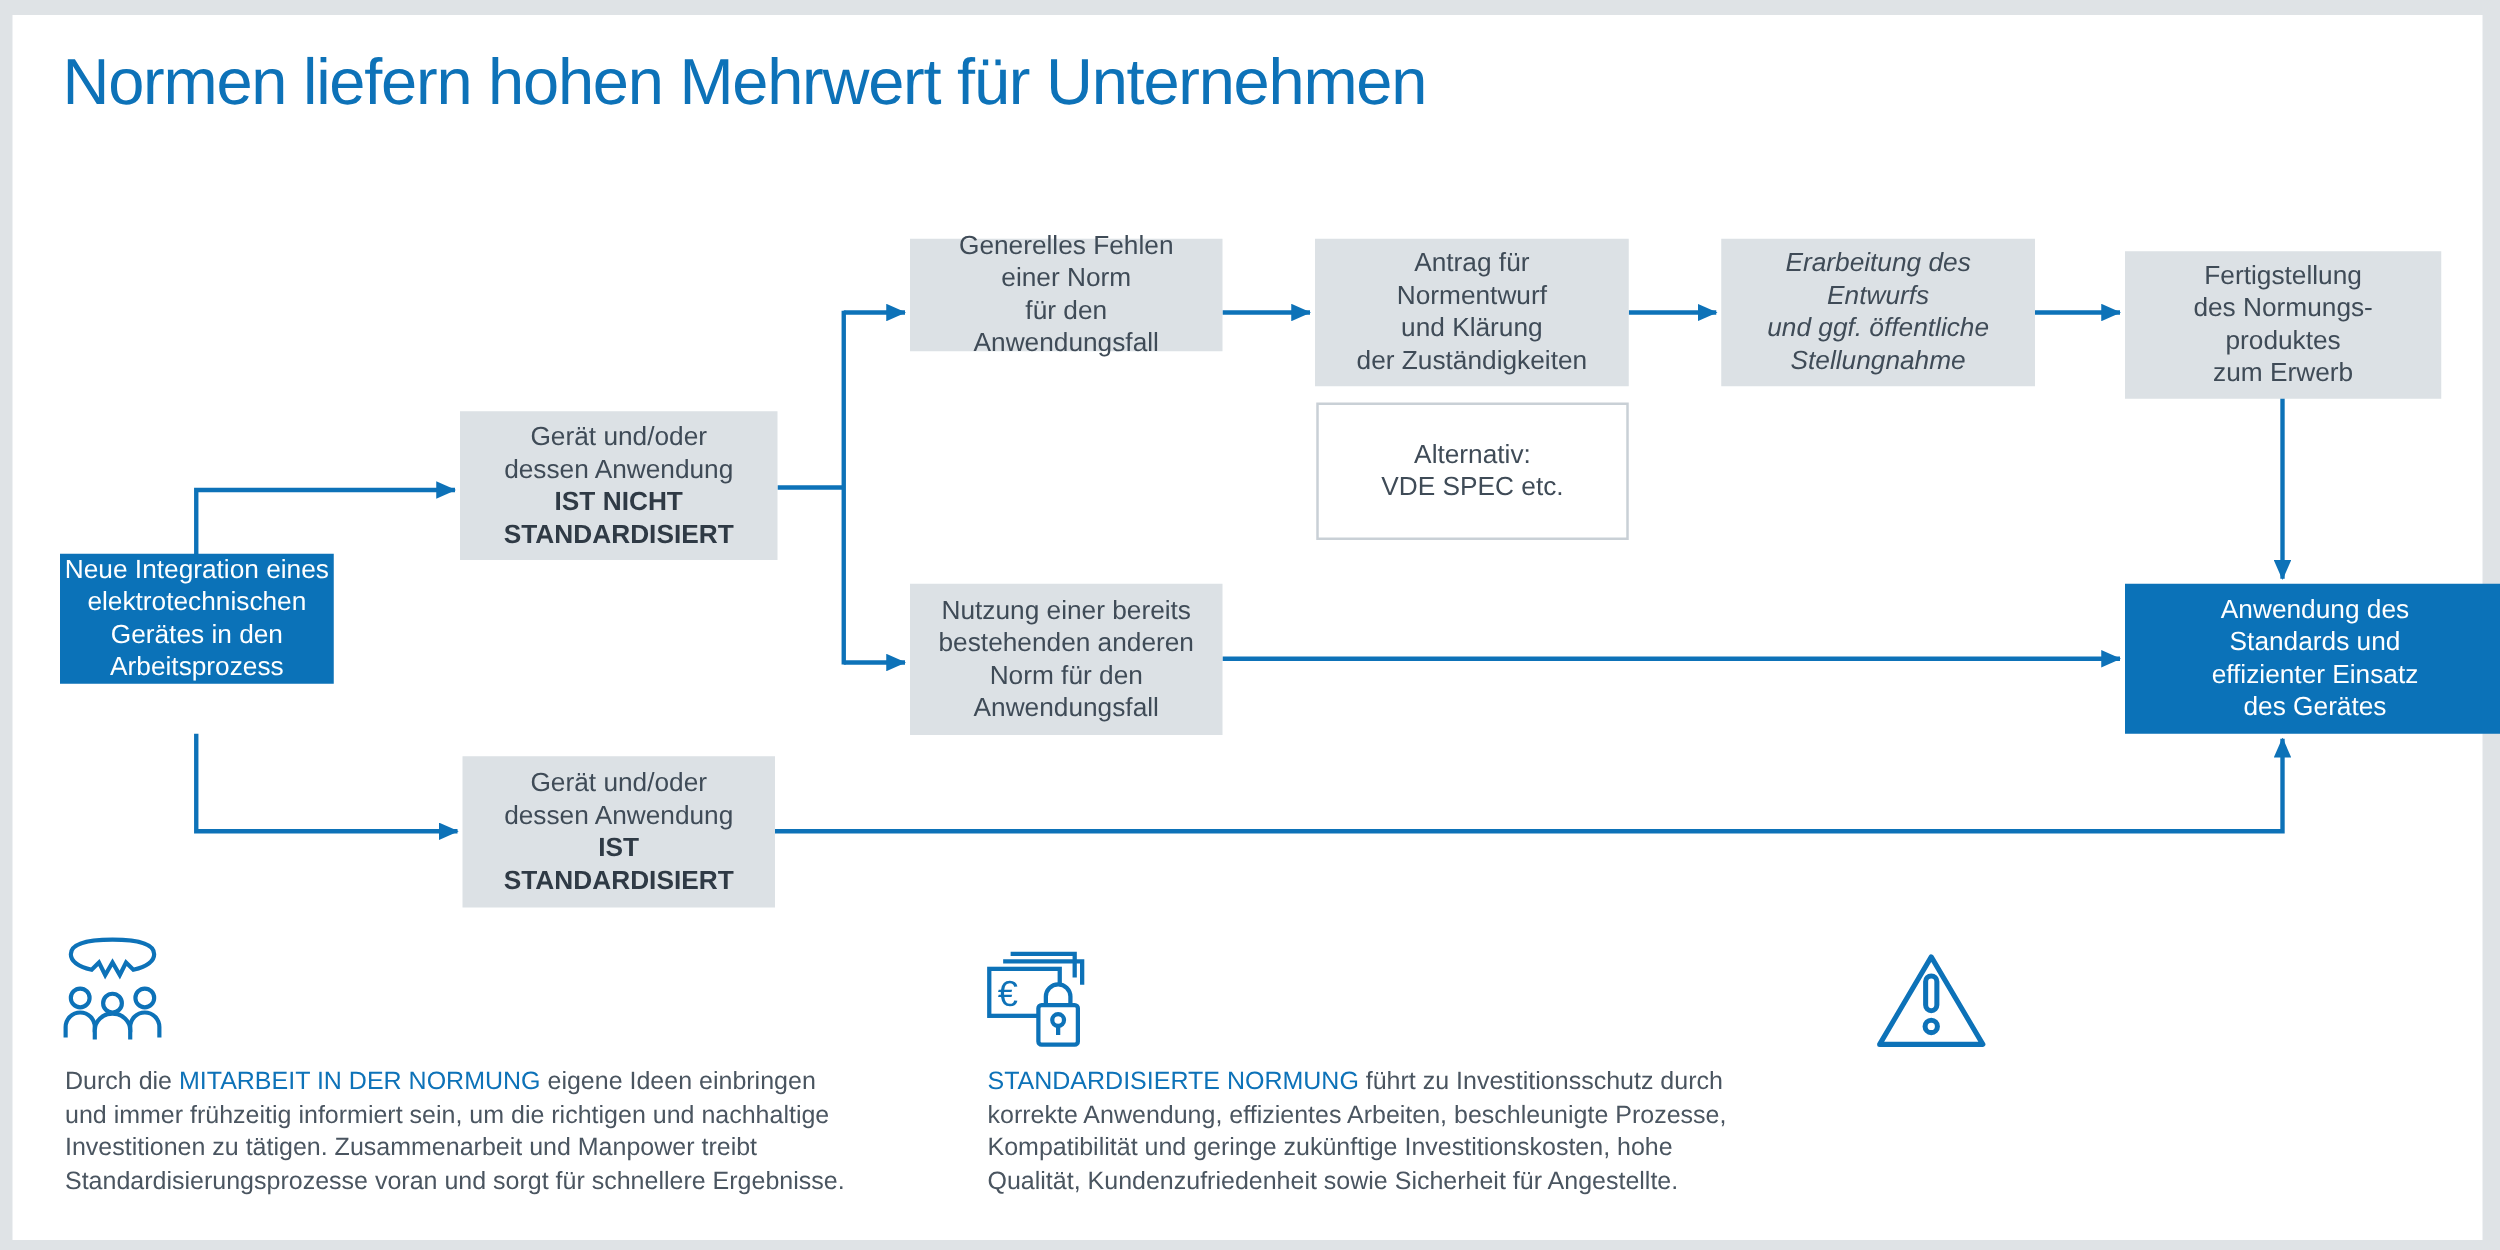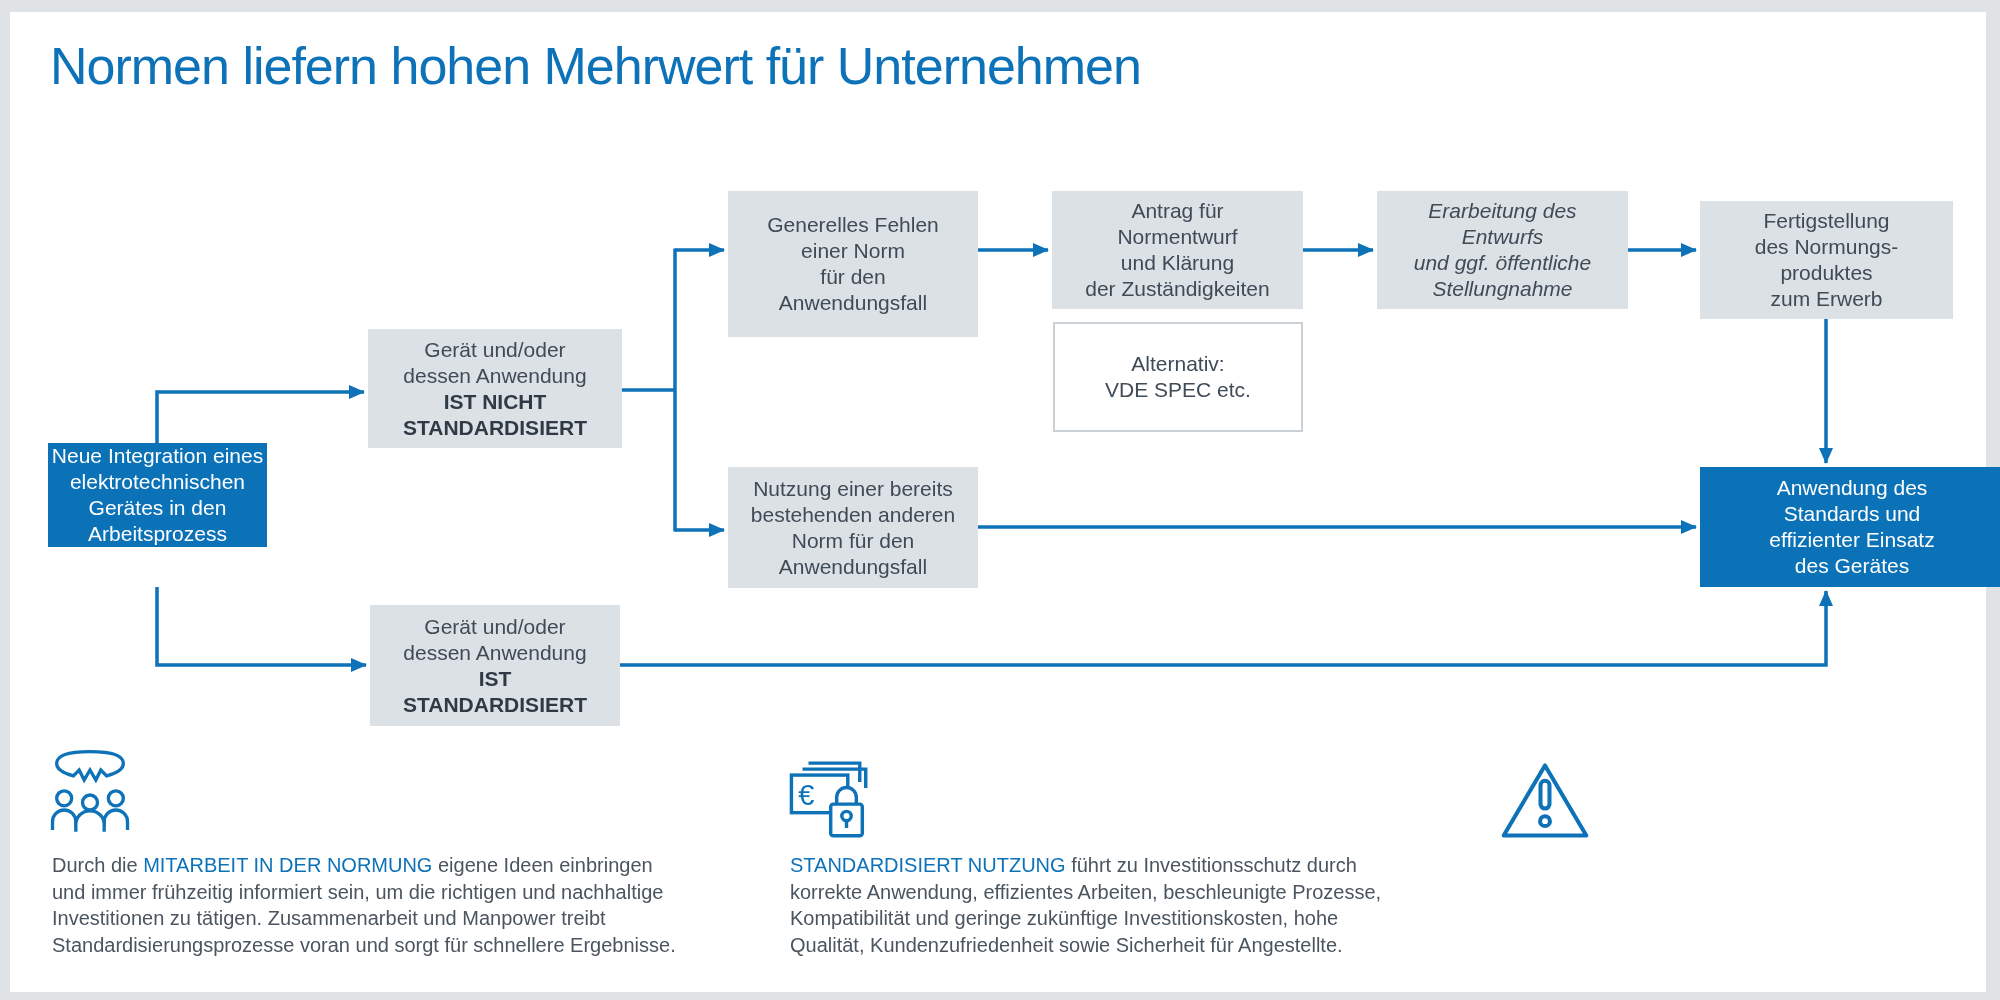--- a/index.html
+++ b/index.html
@@ -82,21 +82,21 @@
 STANDARDISIERT</span>
   </div>
 
   <div class="box gray" style="left:370px;top:605px;width:250px;height:121px;">
     <span>Gerät und/oder
 dessen Anwendung</span>
     <span class="bold-block">IST
 STANDARDISIERT</span>
   </div>
 
-  <div class="box gray" style="left:728px;top:191px;width:250px;height:146px;">
+  <div class="box gray" style="left:728px;top:191px;width:250px;height:90px;">
     <span>Generelles Fehlen
 einer Norm
 für den
 Anwendungsfall</span>
   </div>
 
   <div class="box gray" style="left:1052px;top:191px;width:251px;height:118px;">
     <span>Antrag für
 Normentwurf
 und Klärung
@@ -157,21 +157,21 @@
       <path d="M24,8 H84 V30"></path>
       <path d="M17,15 H91 V37"></path>
       <rect x="4" y="22" width="66" height="44" fill="#ffffff"></rect>
       <text x="12" y="57" font-size="34" font-family="Liberation Sans, sans-serif" fill="#0d72b8" stroke="none">€</text>
       <path d="M57,56 V48 A11.5,11.5 0 0 1 80,48 V56" fill="#ffffff"></path>
       <rect x="50" y="56" width="37" height="37" rx="3" fill="#ffffff"></rect>
       <circle cx="68.5" cy="70" r="5.5"></circle>
       <path d="M68.5,75.5 V84"></path>
     </g>
   </svg>
-  <p class="benefit-text" style="left:790px;top:852px;"><span></span><span class="hl">STANDARDISIERT NUTZUNG</span><span> führt zu Investitionsschutz durch
+  <p class="benefit-text" style="left:790px;top:852px;"><span></span><span class="hl">STANDARDISIERTE NORMUNG</span><span> führt zu Investitionsschutz durch
 korrekte Anwendung, effizientes Arbeiten, beschleunigte Prozesse,
 Kompatibilität und geringe zukünftige Investitionskosten, hohe
 Qualität, Kundenzufriedenheit sowie Sicherheit für Angestellte.</span></p>
 
   <svg class="benefit-icon" style="left:1500px;top:761px;" width="90" height="79" viewBox="0 0 100 88">
     <g stroke="#0d72b8" stroke-width="4.5" fill="none" stroke-linejoin="round">
       <path d="M50,5 L96,83 H4 Z"></path>
       <rect x="45" y="22" width="10" height="31" rx="5"></rect>
       <circle cx="50" cy="67" r="5.5"></circle>
     </g>

